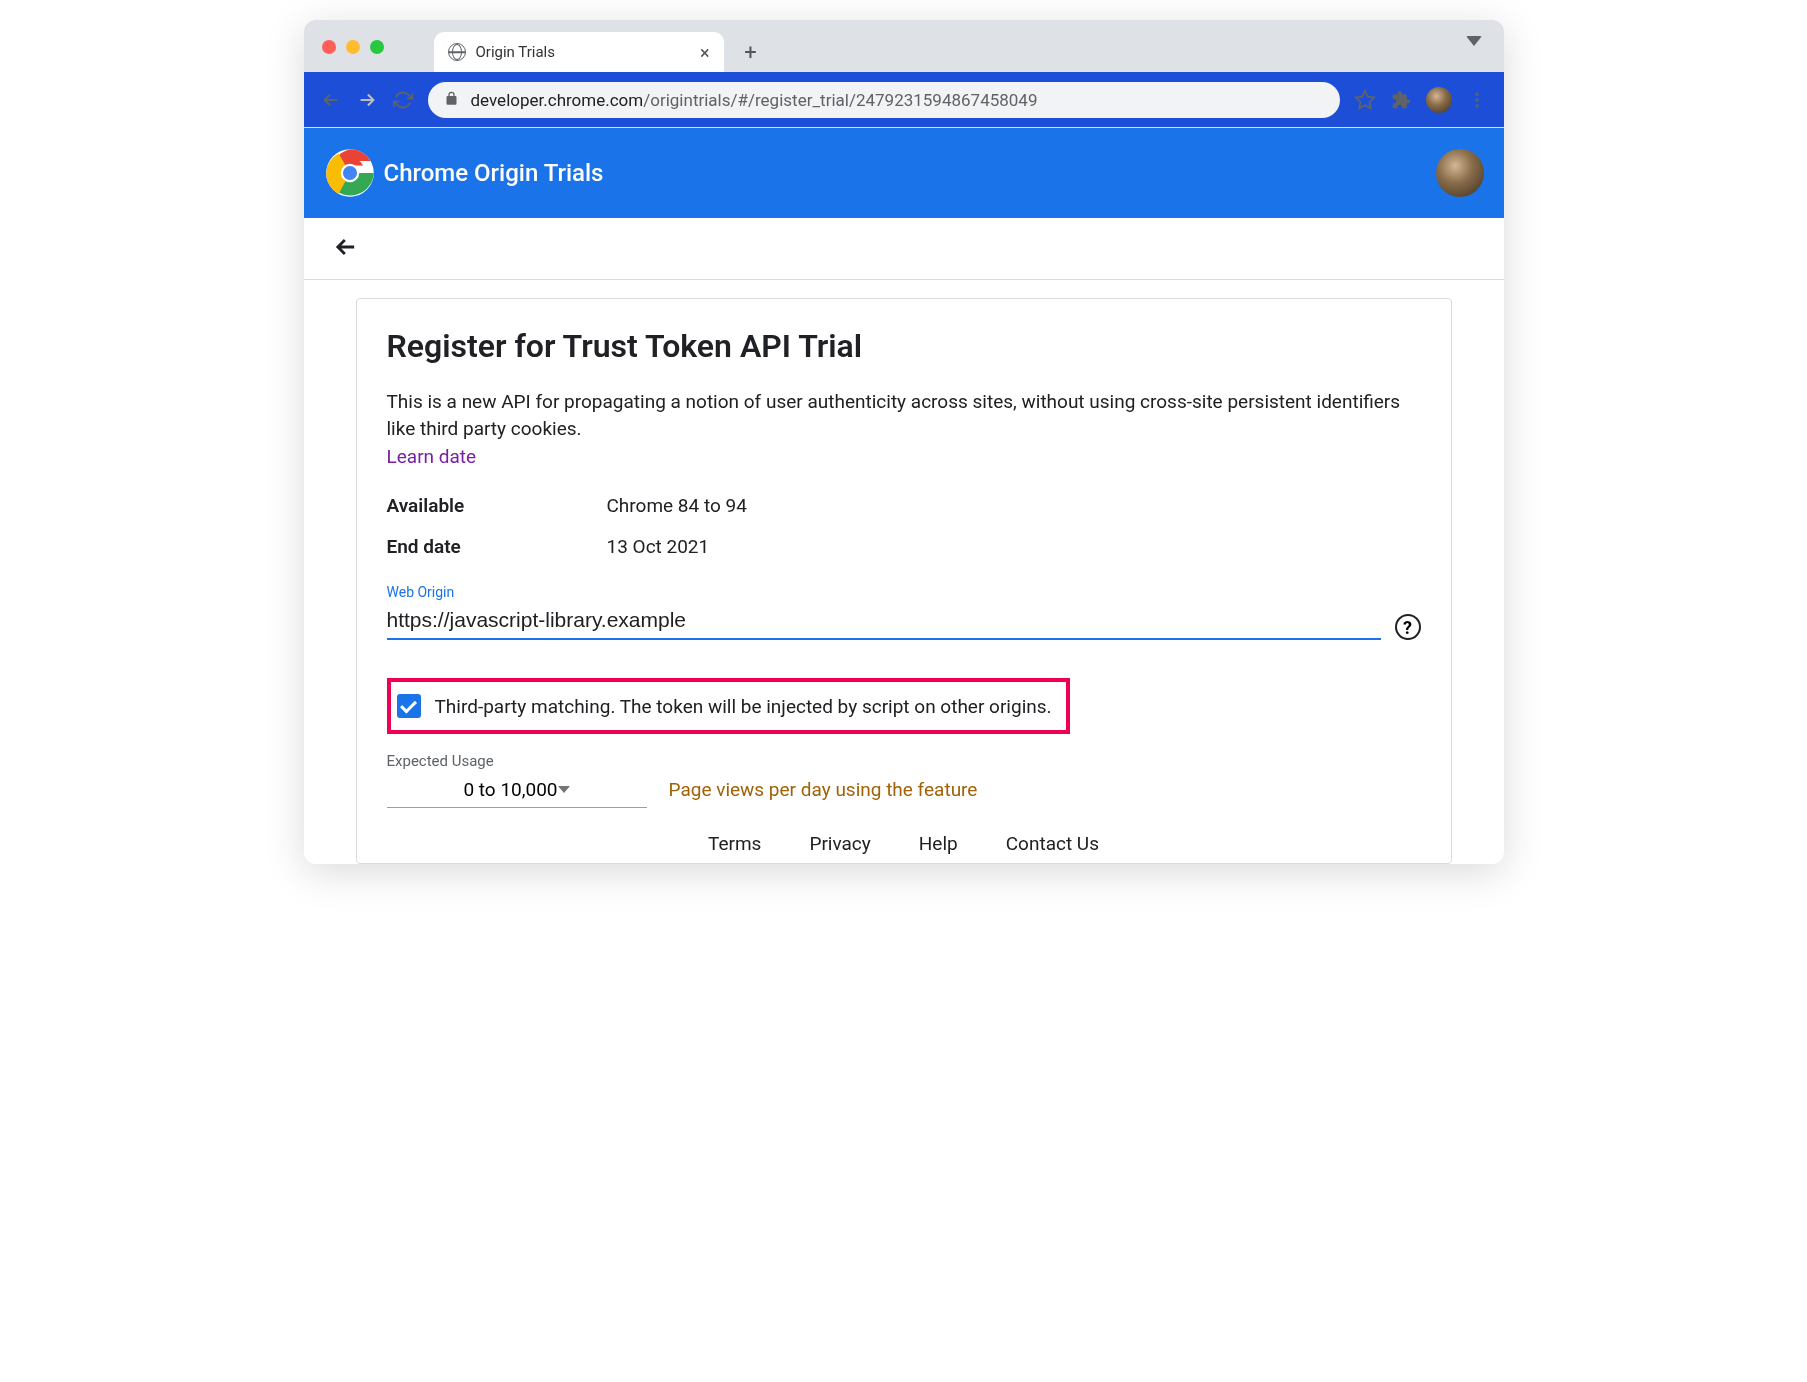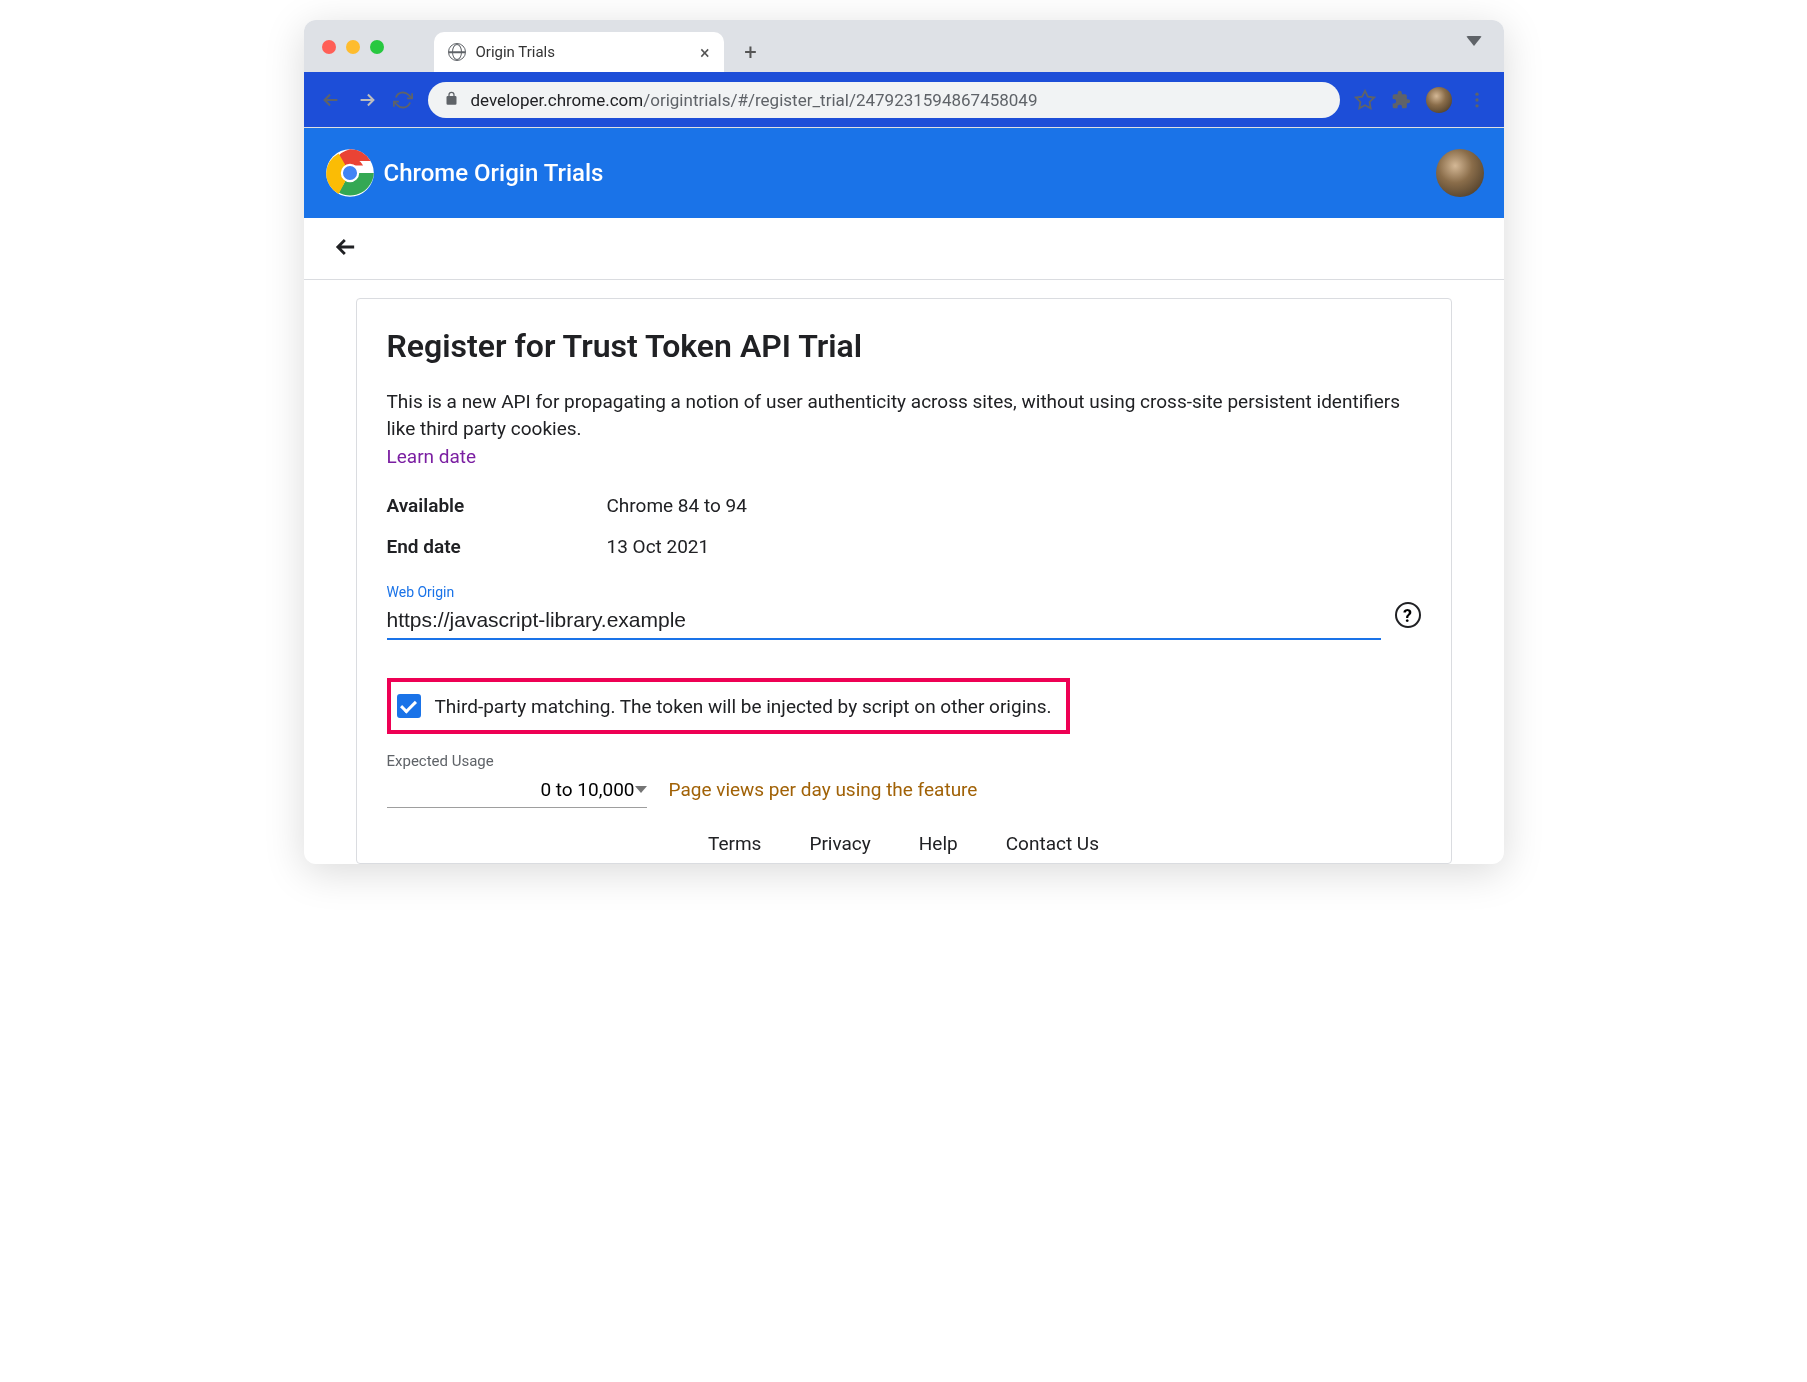--- a/index.html
+++ b/index.html
@@ -170,21 +170,21 @@
 .info-label { width: 220px; font-weight: 600; color: #202124; }
 .info-value { color: #202124; }
 .field-group { position: relative; margin-bottom: 38px; margin-top: 10px; }
 .field-label {
   font-size: 14px;
   color: #1a73e8;
   margin-bottom: 2px;
 }
 .field-input-row {
   display: flex;
-  align-items: flex-start;
+  align-items: flex-end;
   gap: 14px;
 }
 .field-input {
   flex: 1;
   border: none;
   border-bottom: 2px solid #1a73e8;
   font-size: 21px;
   padding: 6px 0;
   outline: none;
   color: #202124;
@@ -230,21 +230,21 @@
   border: solid #fff;
   border-width: 0 3px 3px 0;
   transform: rotate(45deg) translate(-1px, -1px);
 }
 .usage-group { margin-top: 18px; }
 .usage-label { font-size: 15px; color: #5f6368; margin-bottom: 2px; }
 .usage-row { display: flex; align-items: baseline; gap: 22px; }
 .usage-select {
   display: flex;
   align-items: center;
-  justify-content: flex-end;
+  justify-content: center;
   width: 260px;
   border-bottom: 1px solid #9e9e9e;
   font-size: 19px;
   padding: 6px 0;
   cursor: pointer;
 }
 .usage-select-arrow {
   width: 0; height: 0;
   border-left: 6px solid transparent;
   border-right: 6px solid transparent;

